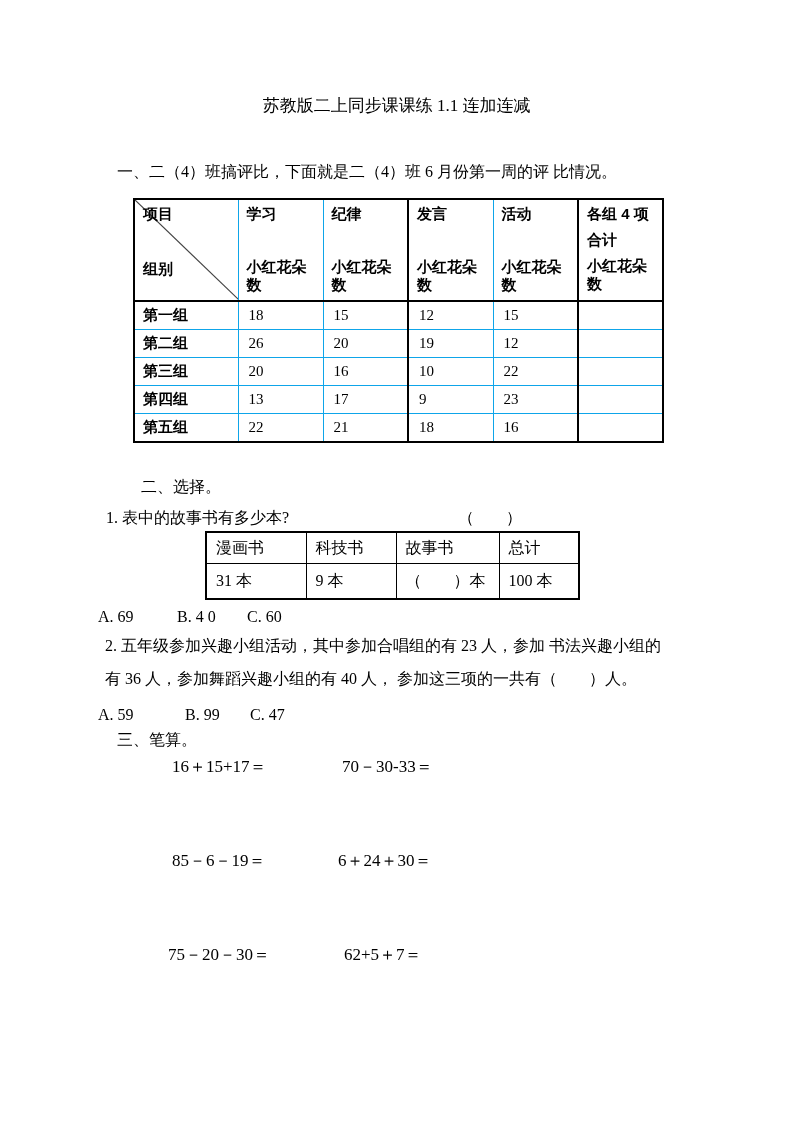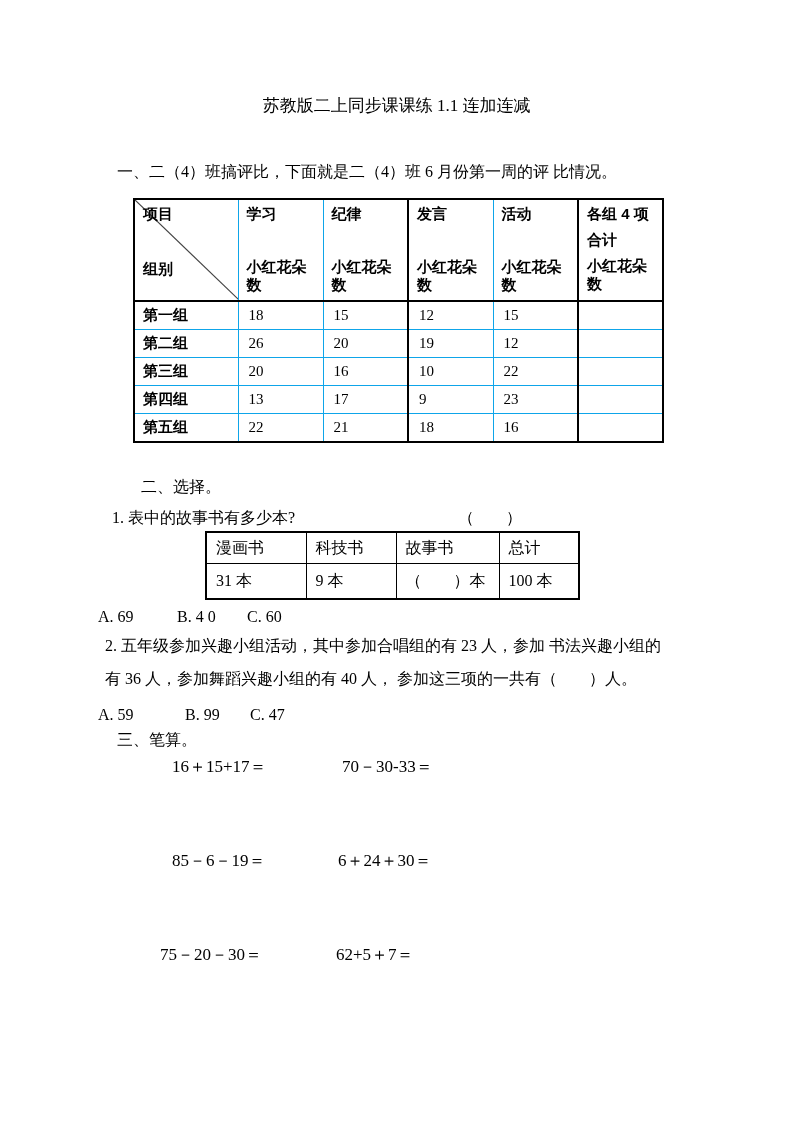--- a/index.html
+++ b/index.html
@@ -206,21 +206,21 @@
       <td class="val">21</td>
       <td class="val tl">18</td>
       <td class="val">16</td>
       <td class="val tl"></td>
     </tr>
   </tbody>
     </table>
 
   <div class="abs body-text" style="left:117px; top:477px;margin-left:24px;">二、选择。</div>
 
-  <div class="abs body-text" style="left:112px; top:508px;">1. 表中的故事书有多少本?</div>
+  <div class="abs body-text" style="left:106px; top:508px;">1. 表中的故事书有多少本?</div>
   <div class="abs body-text" style="left:458px; top:508px;">（　　）</div>
 
   <table class="books">
     <colgroup>
       <col style="width:100px">
         <col style="width:90px">
         <col style="width:103px">
         <col style="width:80px">
     </colgroup>
     <tbody>
@@ -257,18 +257,18 @@
   <div class="abs body-text" style="left:117px; top:730px;">三、笔算。</div>
 
   <div class="calc" style="left:152px; top:755px;">
     <span style="left:0">16＋15+17＝</span>
     <span style="left:170px">70－30-33＝</span>
   </div>
   <div class="calc" style="left:152px; top:849px;text-align:center;">
     <span style="left:0">85－6－19＝</span>
     <span style="left:166px">6＋24＋30＝</span>
   </div>
-  <div class="calc" style="left:140px; top:943px;">
+  <div class="calc" style="left:148px; top:943px;">
     <span style="left:0">75－20－30＝</span>
     <span style="left:176px">62+5＋7＝</span>
   </div>
 
 </div>
 
 </body></html>

